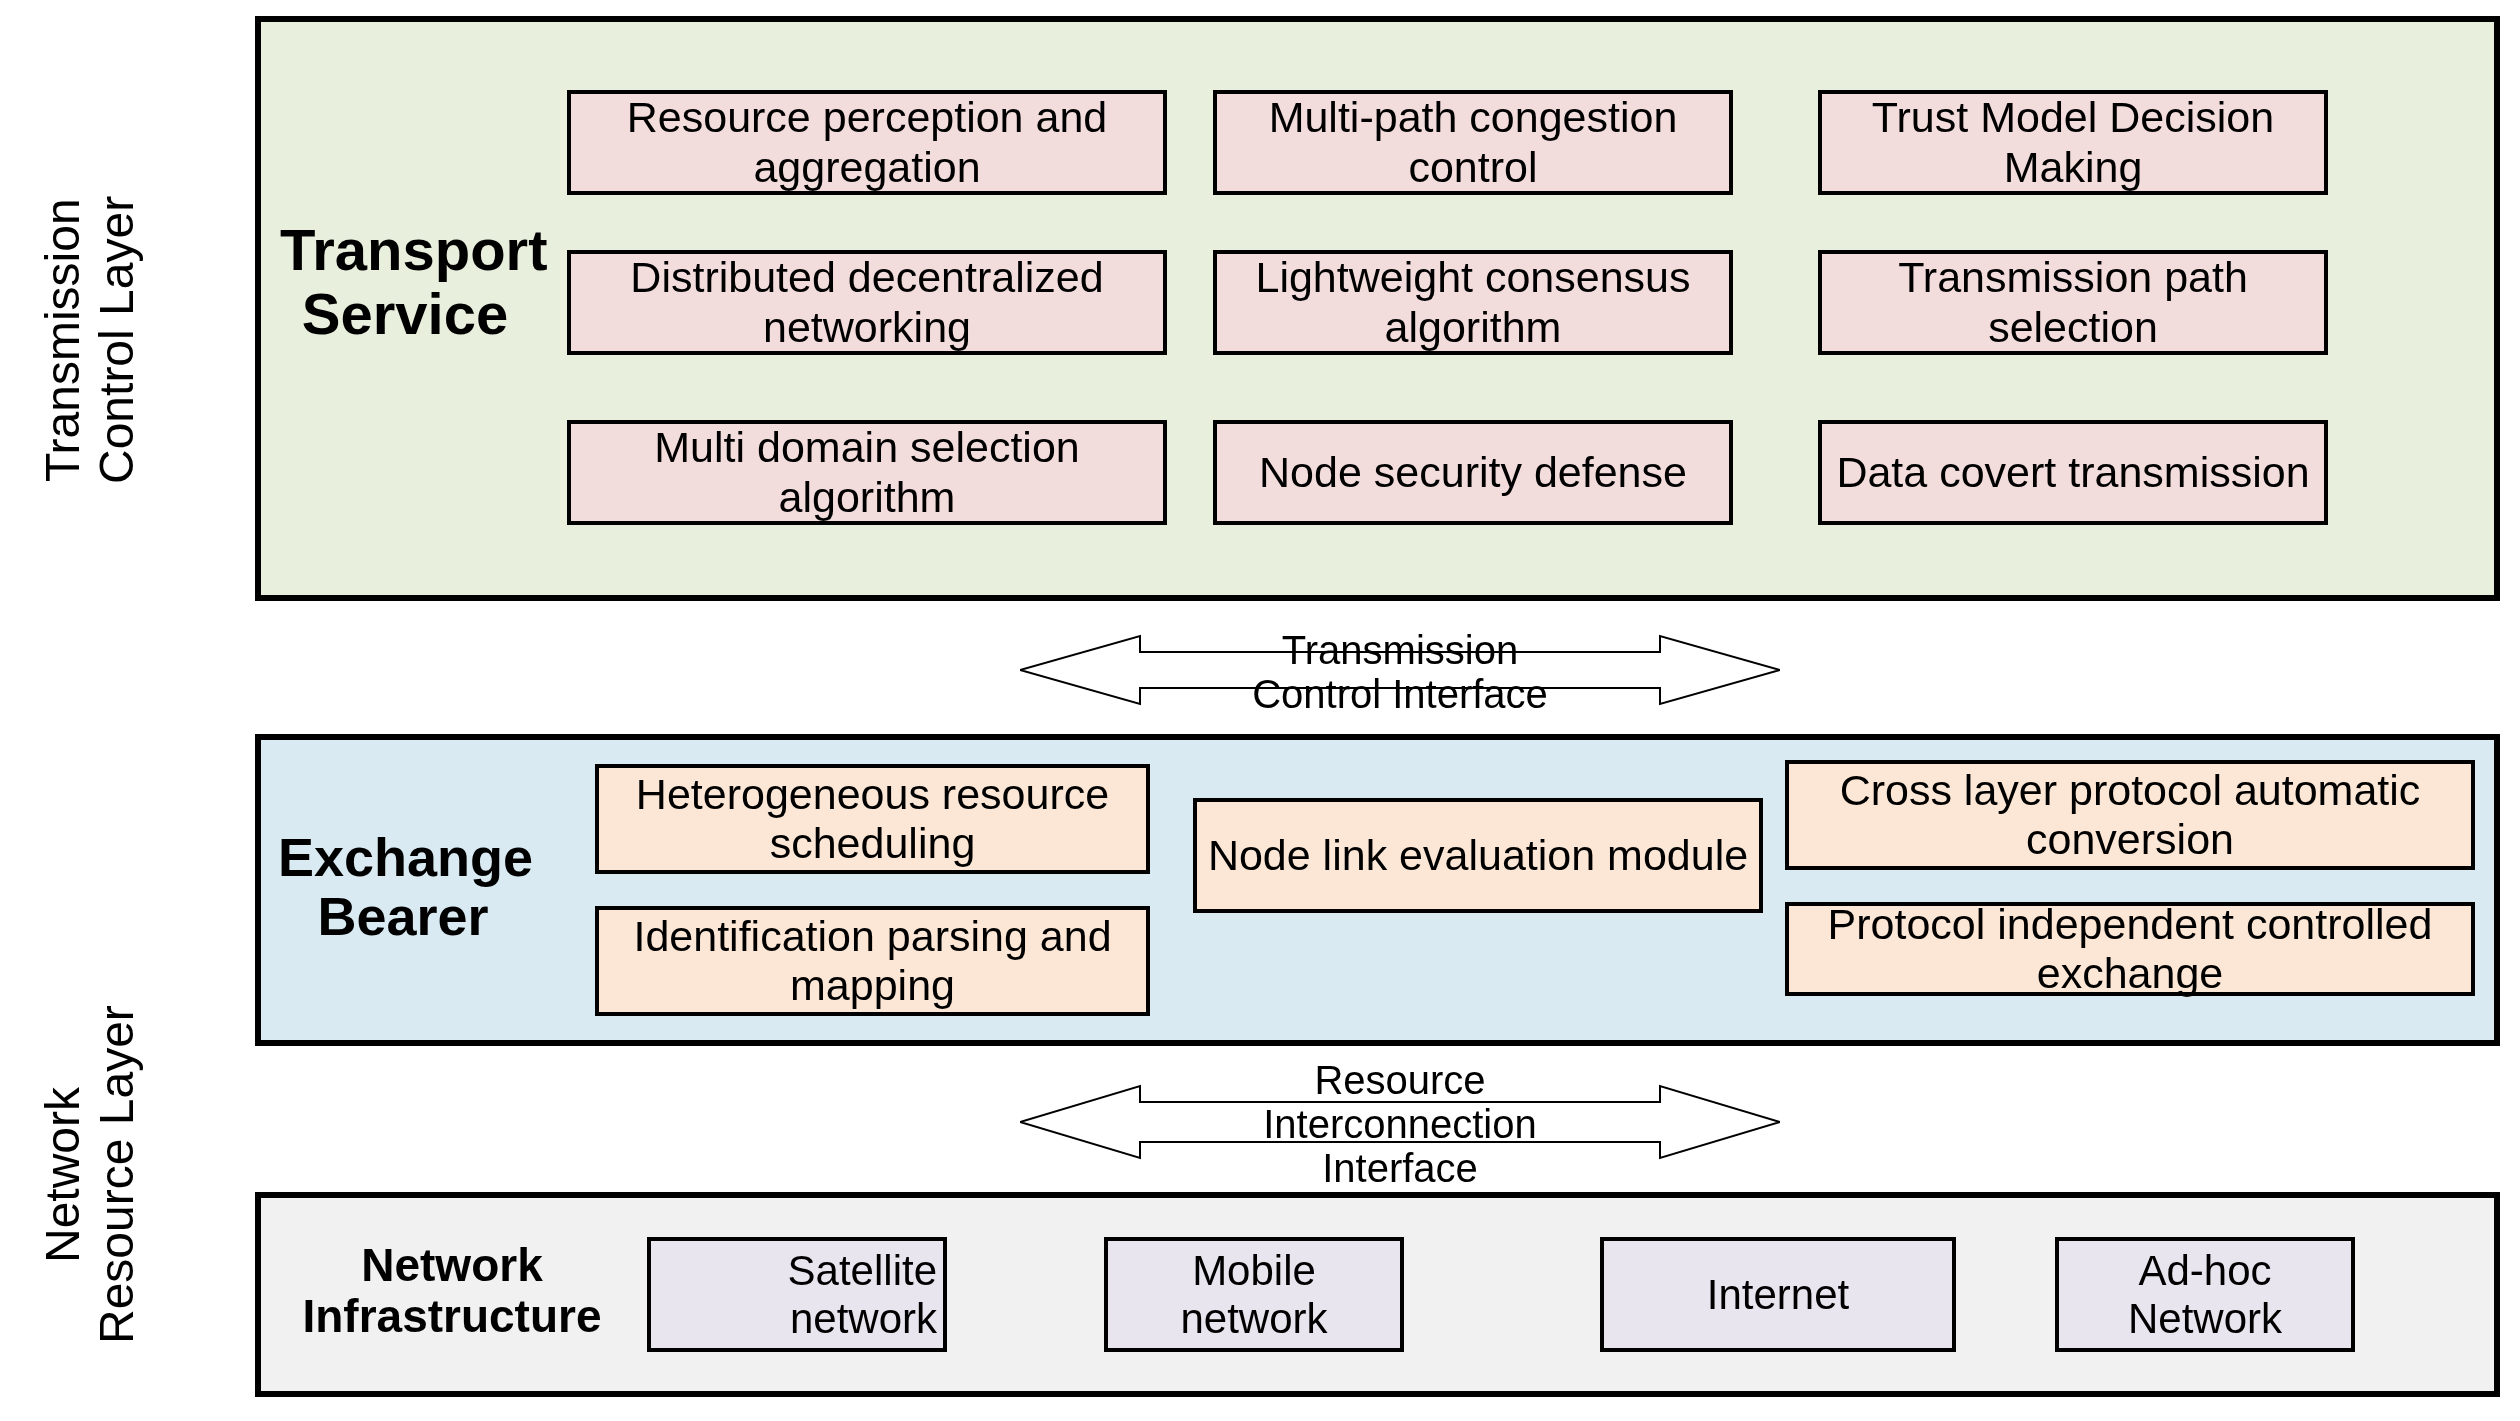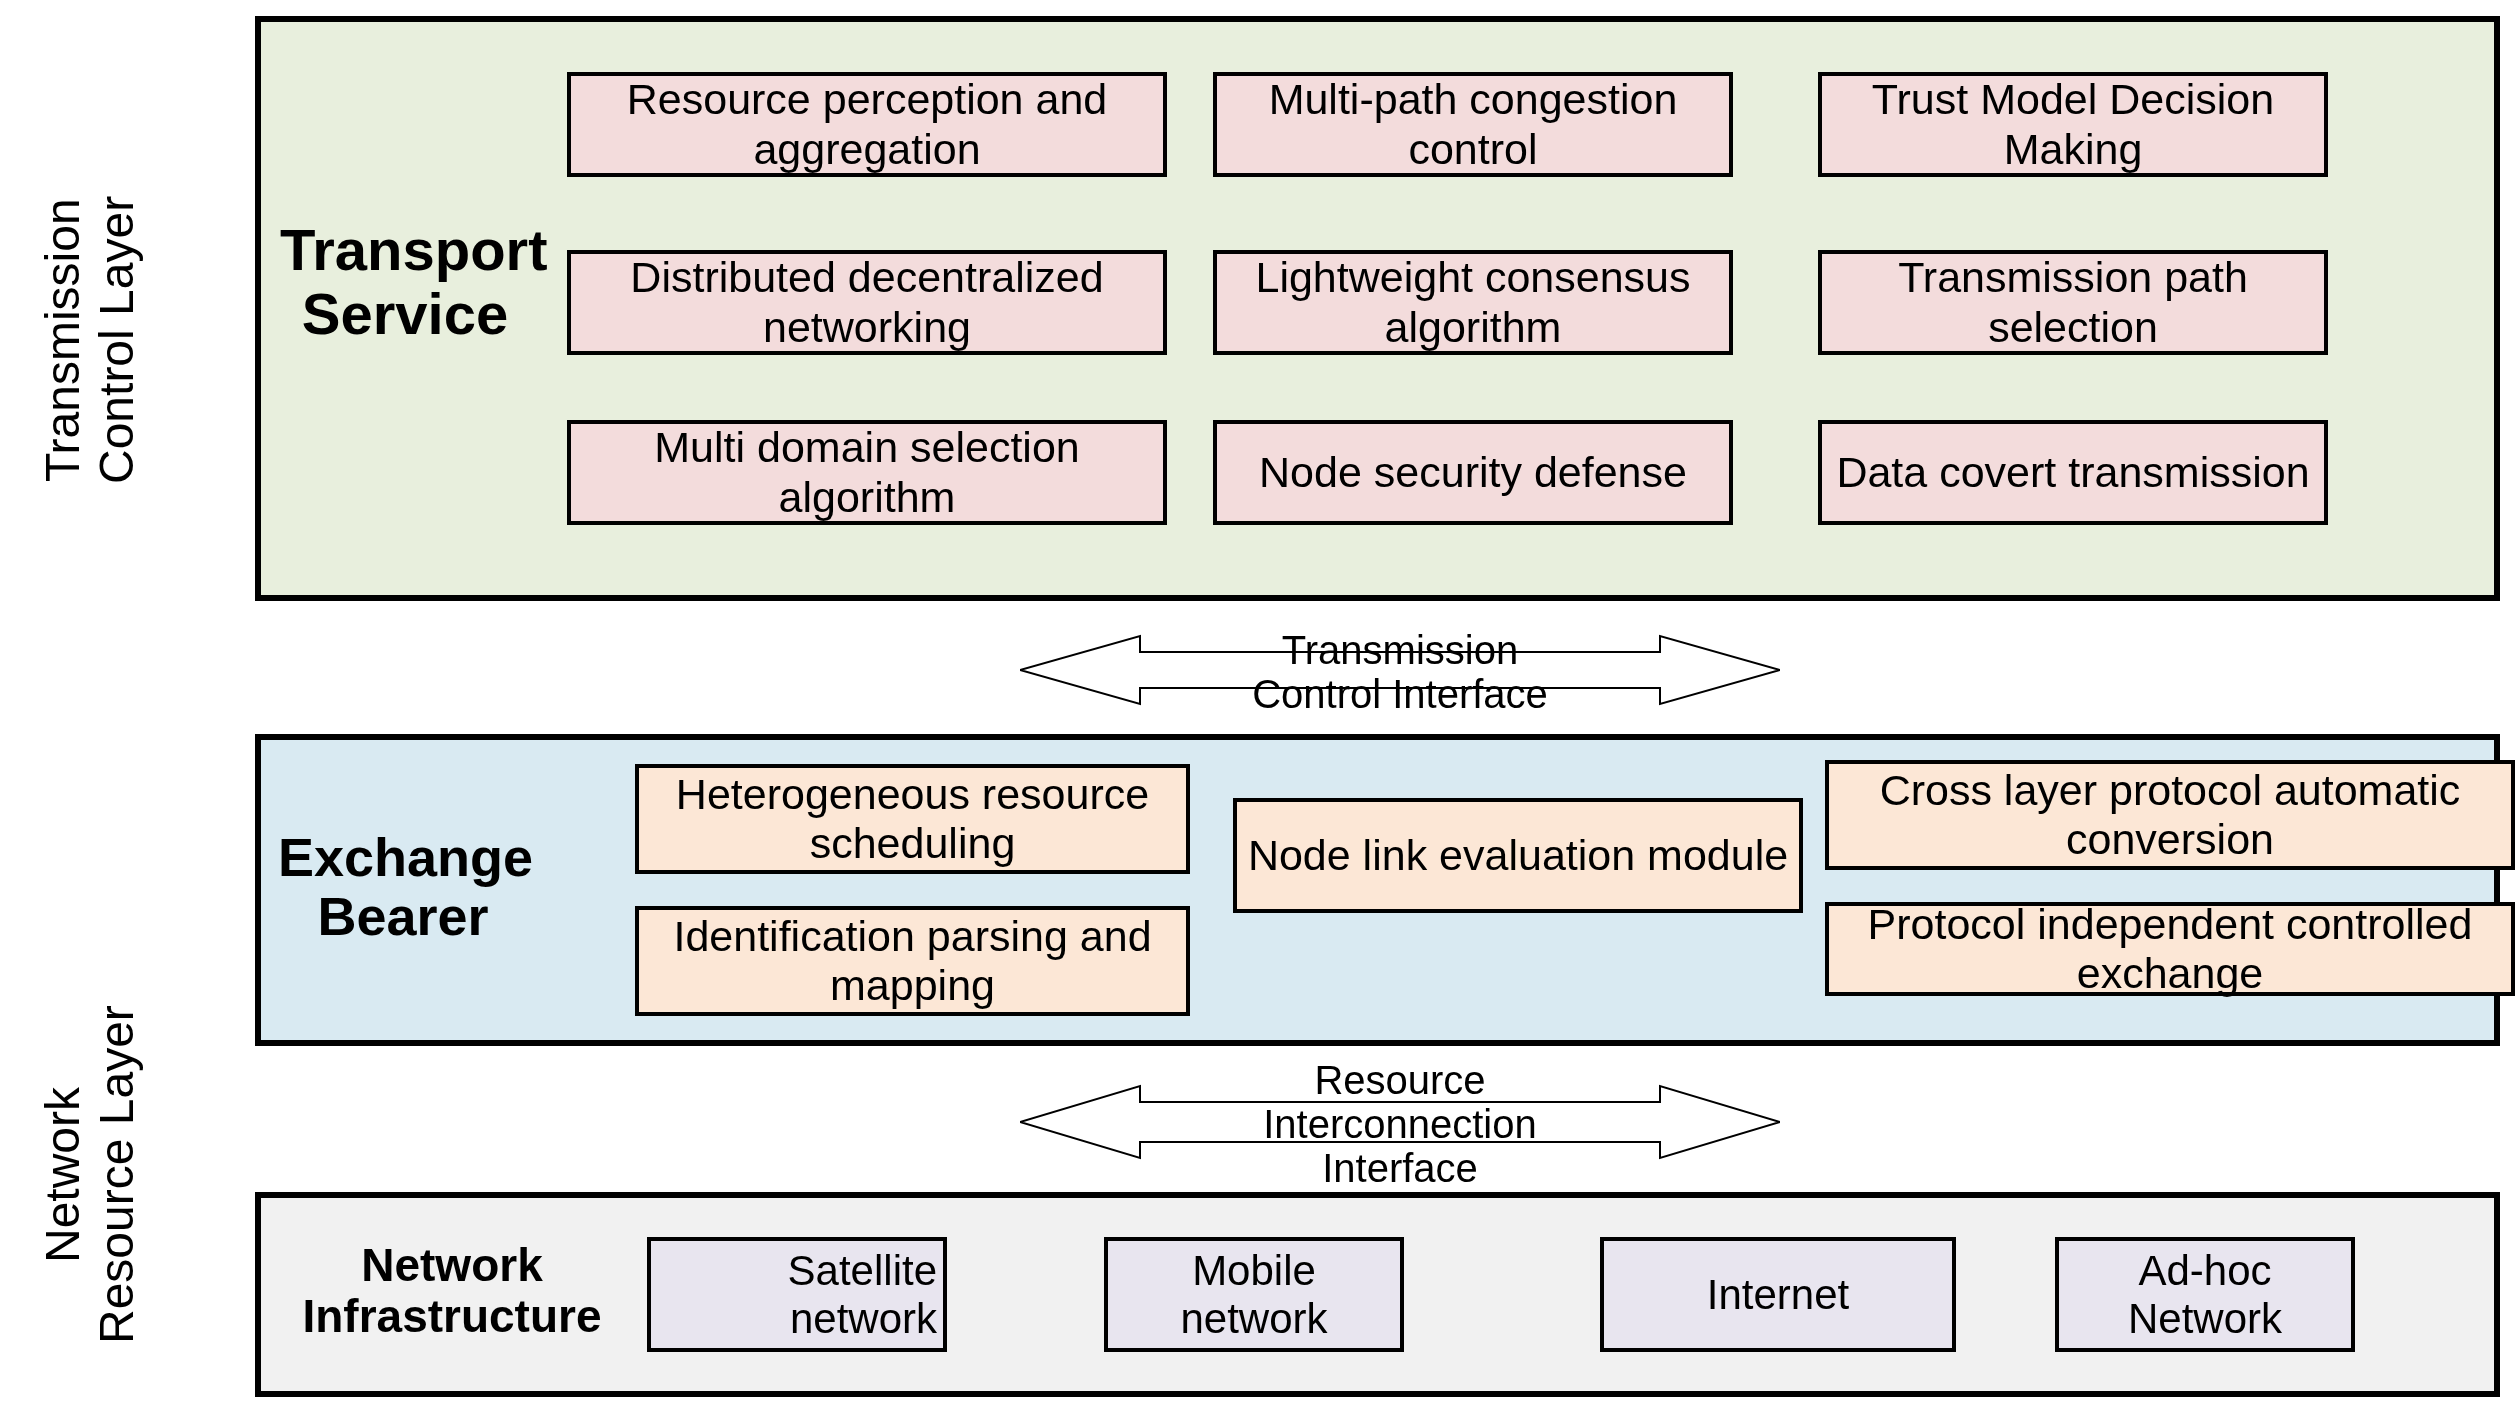--- a/index.html
+++ b/index.html
@@ -105,28 +105,28 @@
     display: flex;
     align-items: center;
     justify-content: center;
     text-align: center;
     font-size: 43px;
     line-height: 1.14;
     padding: 2px 6px;
     color: #000;
   }
   .module.pink { background: #f3dcdc; }
-  .module.peach { background: #fce7d6; margin-left: 40px; }
+  .module.peach { background: #fce7d6; }
   .module.lilac { background: #e8e5ef; }
 
   
   .tp-c1 { left: 567px;  width: 600px; }
   .tp-c2 { left: 1213px; width: 520px; }
   .tp-c3 { left: 1818px; width: 510px; }
-  .tp-r1 { top: 72px;  height: 105px; }
+  .tp-r1 { top: 90px;  height: 105px; }
   .tp-r2 { top: 250px; height: 105px; }
   .tp-r3 { top: 420px; height: 105px; }
 
   
   #mod-heterogeneous { left: 595px;  top: 764px;  width: 555px; height: 110px; }
   #mod-identification { left: 595px;  top: 906px;  width: 555px; height: 110px; }
   #mod-nodelink      { left: 1193px; top: 798px;  width: 570px; height: 115px; }
   #mod-crosslayer    { left: 1785px; top: 760px;  width: 690px; height: 110px; }
   #mod-protoindep    { left: 1785px; top: 902px;  width: 690px; height: 94px; }
 

